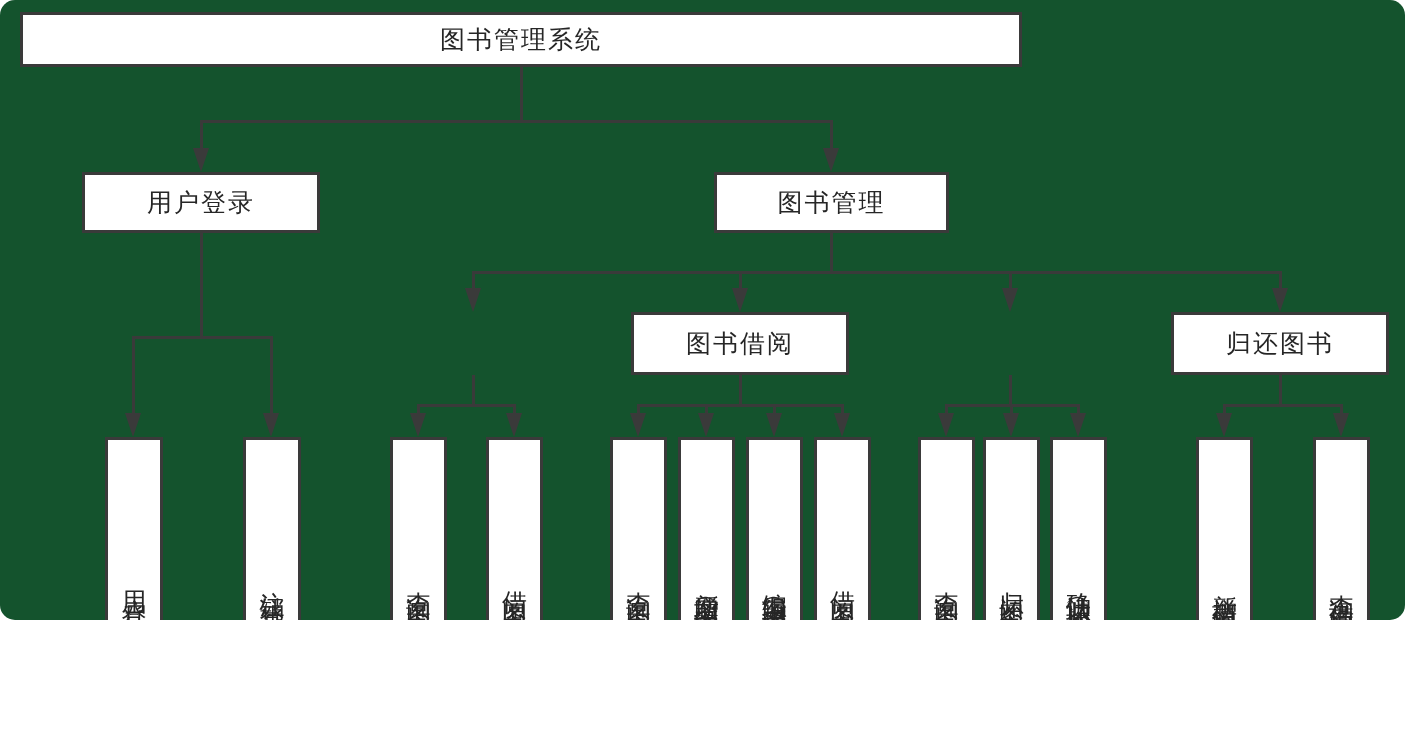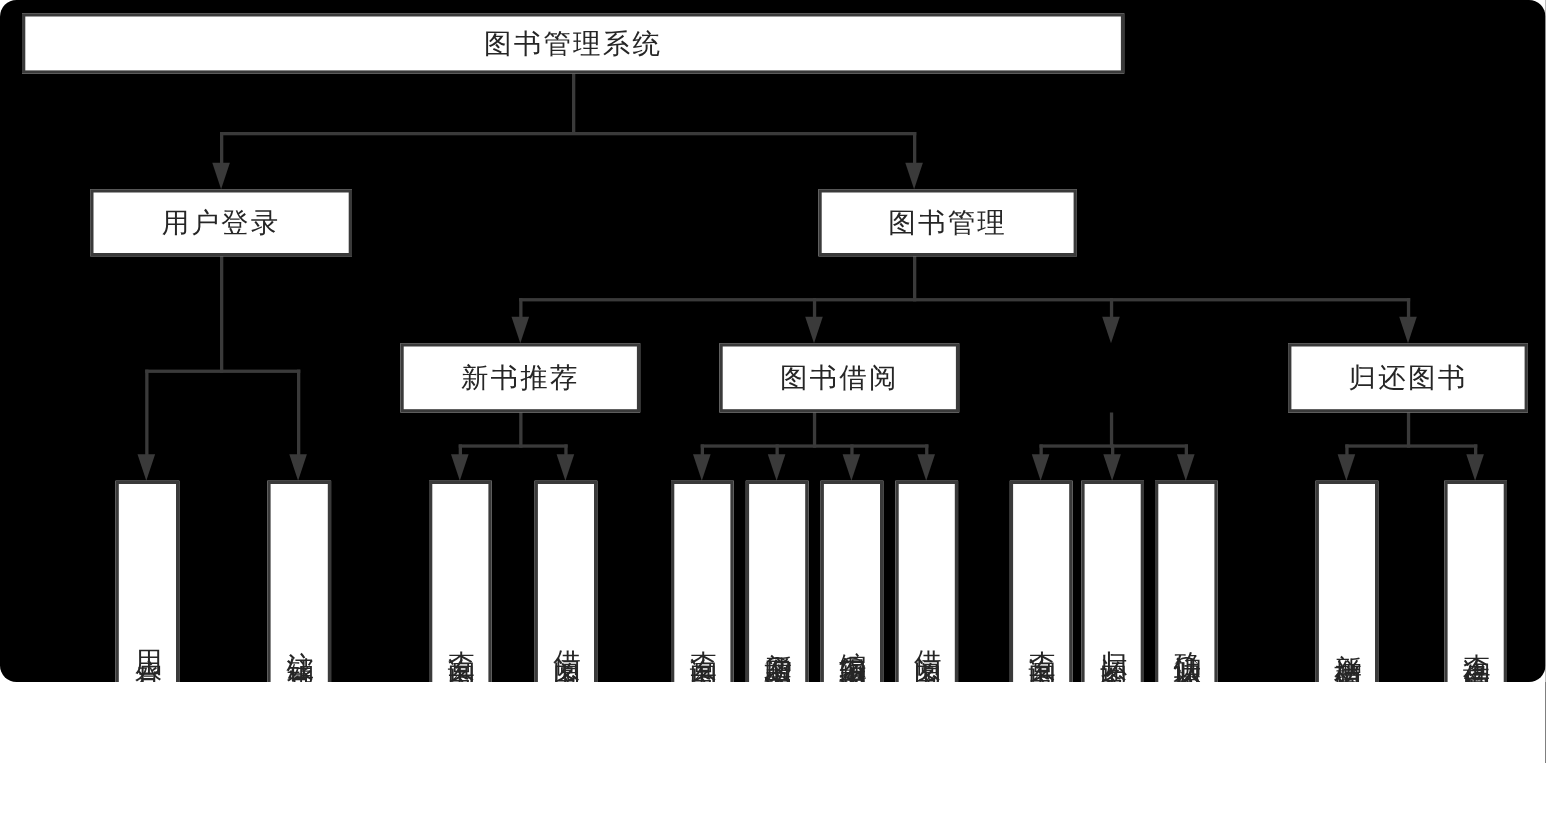--- a/index.html
+++ b/index.html
@@ -1,19 +1,19 @@
 <!DOCTYPE html>
 <html><head>
 <meta charset="utf-8">
 <style>
   html,body{margin:0;padding:0;background:#ffffff;}
   .canvas{
     position:relative;
     width:1405px;height:620px;
-    background:#000000;
+    background:#14532d;
     font-family:"Liberation Sans","DejaVu Sans",sans-serif;
     overflow:hidden;
     border-radius:15px;
   }
   .box{
     position:absolute;
     box-sizing:border-box;
     border:3px solid #3a3a3a;
     background:#ffffff;
     display:flex;align-items:center;justify-content:center;
@@ -54,28 +54,25 @@
 
 <div class="canvas">
 
   <div class="box" style="left:20px;top:12px;width:1002px;height:55px;">
     <span>图书管理系统</span>
   </div>
 
   <div class="box" style="left:82px;top:172px;width:238px;height:61px;">
     <span>用户登录</span>
   </div>
-  <div class="box" style="left:744px;top:172px;width:235px;height:61px;">
+  <div class="box" style="left:714px;top:172px;width:235px;height:61px;">
     <span>图书管理</span>
   </div>
 
-  <div class="box" style="left:364px;top:312px;width:218px;height:63px;">
-    <span>新书推荐</span>
-  </div>
-  <div class="box" style="left:631px;top:312px;width:218px;height:63px;margin-left:23px;">
+  <div class="box" style="left:631px;top:312px;width:218px;height:63px;">
     <span>图书借阅</span>
   </div>
   <div class="box" style="left:1171px;top:312px;width:218px;height:63px;">
     <span>归还图书</span>
   </div>
 
   <div class="box" style="left:105px;top:437px;width:58px;height:296px;">
     <span class="v-label">用户登录</span>
   </div>
   <div class="box" style="left:243px;top:437px;width:58px;height:296px;">

